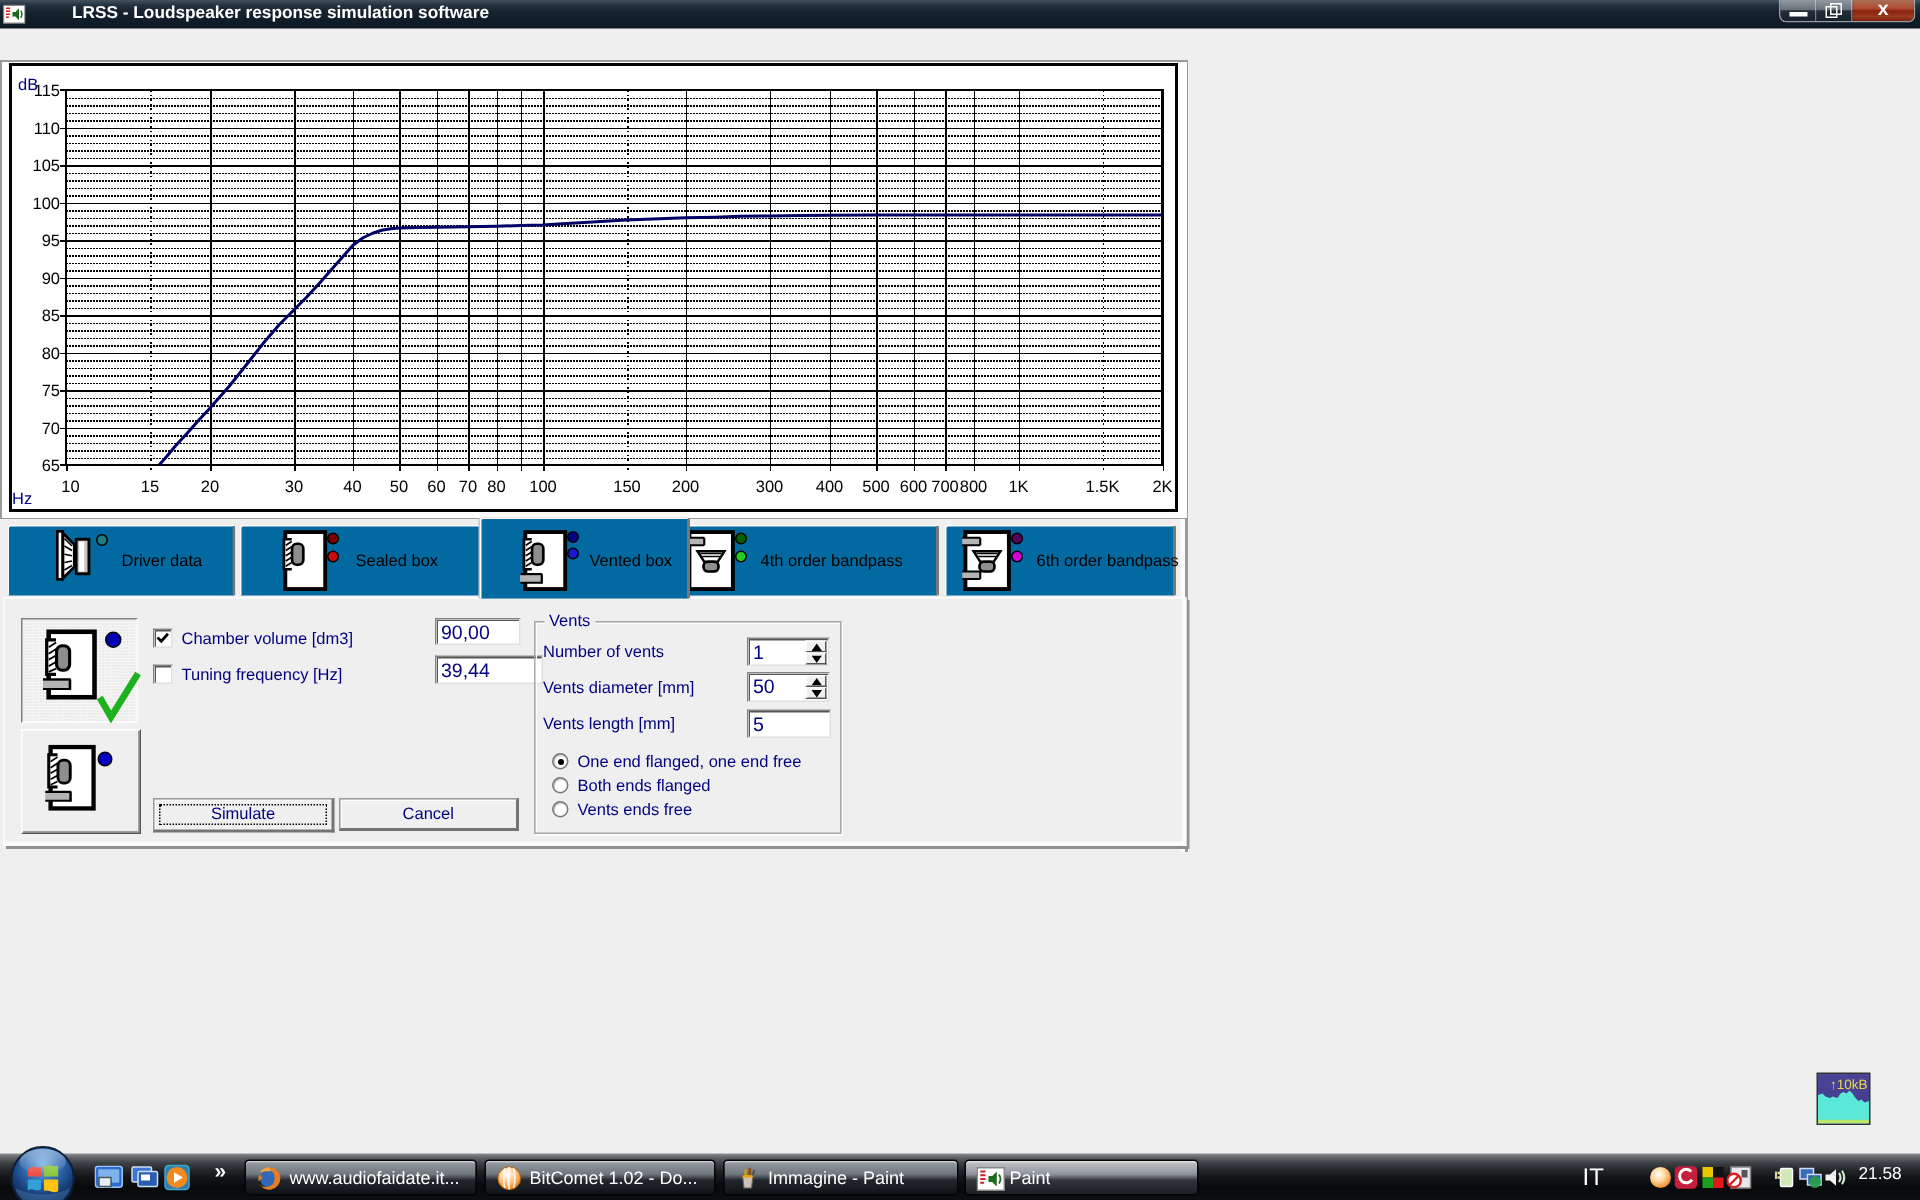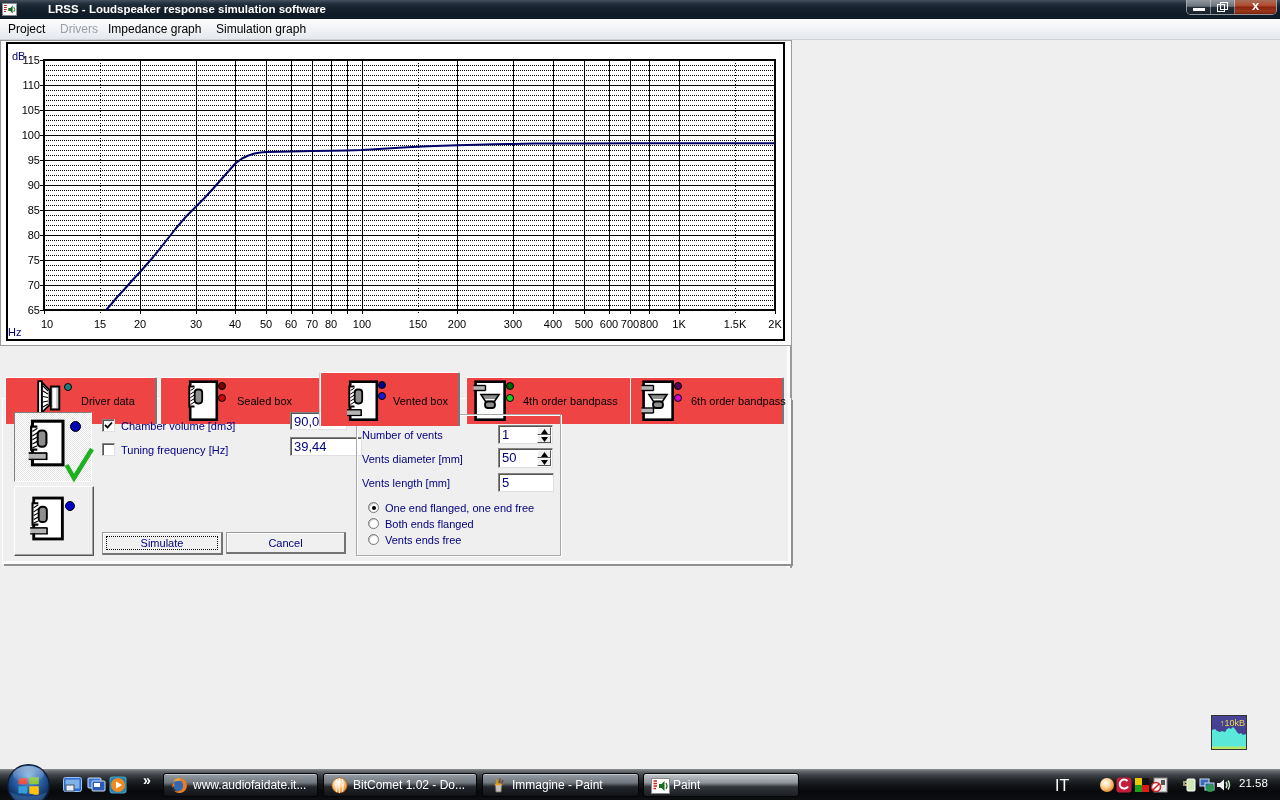--- a/index.html
+++ b/index.html
@@ -12,21 +12,21 @@
 .wb.min, .wb.max { background:linear-gradient(#9299a0 0%, #6a727b 45%, #232e39 52%, #18222c 100%); border-right:1px solid rgba(255,255,255,0.4); }
 .wb.close { width:41px; background:linear-gradient(#a87058 0%, #b04a30 40%, #8a2310 52%, #9a3a1c 80%, #7a2008 100%); }
 .wb.min::after { content:""; position:absolute; left:6px; top:8px; width:12px; height:3px; background:#fff; }
 .wb.max::after { content:""; position:absolute; left:6px; top:4px; width:6px; height:6px; border:1.5px solid #fff; }
 .wb.max::before { content:""; position:absolute; left:9px; top:2px; width:6px; height:6px; border:1.5px solid #fff; }
 .wb.close::after { content:"x"; position:absolute; left:0; right:0; text-align:center; top:-2px; color:#fff; font-weight:bold; font-size:13px; font-family:"Liberation Sans",sans-serif; }
 #menubar { position:absolute; left:0; top:19px; width:1280px; height:21px;
   background:linear-gradient(#fcfdfe 0%, #f0f2f5 55%, #e4e8ed 100%); border-bottom:1px solid #cdd2d8; }
 #menubar span { position:absolute; top:3px; font-size:12px; color:#000; }
 #window { position:absolute; left:0; top:40px; width:792px; height:528px; background:#efefef; border-right:2px solid #9a9a9a; box-shadow:inset -3px 0 0 #fbfbfb; }
-.tab { position:absolute; top:350px; height:47px; background:#ef4444; border-top:1px solid #fff; border-left:1px solid #fff; border-right:2px solid #787878; border-radius:2px 2px 0 0;margin-top:27px; }
+.tab { position:absolute; top:350px; height:47px; background:#0369a1; border-top:1px solid #fff; border-left:1px solid #fff; border-right:2px solid #787878; border-radius:2px 2px 0 0; }
 .tab.active { top:345px; height:54px; z-index:5; border-left:1px solid #fff; box-shadow:-1px 0 0 #c8c8c8; }
 .tab .tlbl { position:absolute; left:76px; top:17px; font-size:11px; color:#000; white-space:nowrap; }
 
 
 #page { position:absolute; left:2px; top:398px; width:789px; height:166px; background:#efefef;
   border-top:1px solid #fff; border-left:1px solid #fff; box-shadow:2px 2px 0 #909090, inset -3px -3px 0 #fbfbfb; }
 #ibtn1 { position:absolute; left:14px; top:412px; width:78px; height:70px; border:1px solid; border-color:#808080 #fff #fff #808080;
   background-image:conic-gradient(#fff 25%, #e4e4e4 0 50%, #fff 0 75%, #e4e4e4 0); background-size:2px 2px; }
 #ibtn2 { position:absolute; left:14px; top:486px; width:80px; height:70px; border:1px solid; border-color:#fff #555 #555 #fff; box-shadow:inset -1px -1px 0 #a0a0a0; }
 .cb { position:absolute; width:13px; height:13px; background:#fff; border:1px solid; border-color:#848484 #e0e0e0 #e0e0e0 #848484; box-shadow:inset 1px 1px 0 #555; }
@@ -206,21 +206,21 @@
         <line x1="15.2" y1="29.8" x2="15.2" y2="36" stroke="#000" stroke-width="1.5"></line>
         <line x1="1" y1="35.5" x2="15.5" y2="35.5" stroke="#000" stroke-width="1.2"></line>
 <path d="M8.5 6.5 L3.3 6.5 L3.3 26.5 L8.5 26.5" fill="#fff" stroke="#000" stroke-width="1.8"></path>
 <path d="M8.5 8 L4.5 10.5 M8.5 11.5 L4.5 14 M8.5 15 L4.5 17.5 M8.5 18.5 L4.5 21 M8.5 22 L4.5 24.5" stroke="#000" stroke-width="1"></path>
 <rect x="8.7" y="9.5" width="7.5" height="14" rx="3.2" fill="#8e8e8e" stroke="#000" stroke-width="1.8"></rect>
 </svg>
       <div style="position:absolute;left:57px;top:8px;width:8px;height:8px;border-radius:50%;background:#00008b;border:1px solid #000"></div>
       <div style="position:absolute;left:57px;top:19px;width:8px;height:8px;border-radius:50%;background:#1a1ad4;border:1px solid #000"></div>
       <span class="tlbl" style="left:72px;top:22px">Vented box</span>
     </div>
-<div class="tab" style="left:466px;width:176px">
+<div class="tab" style="left:450px;width:176px">
       <svg width="34" height="41" viewBox="0 0 34 41" style="position:absolute;left:6px;top:2px">
 <rect x="2.6" y="1.7" width="29" height="38" fill="#fff" stroke="#000" stroke-width="2.6"></rect>
 <rect x="0.5" y="5.5" width="12" height="5" fill="#b4b4b4"></rect>
 <line x1="0.5" y1="5.5" x2="12.5" y2="5.5" stroke="#000" stroke-width="1.4"></line>
 <line x1="0.5" y1="10.5" x2="12.5" y2="10.5" stroke="#000" stroke-width="1.4"></line>
 <line x1="12.5" y1="5.5" x2="12.5" y2="10.5" stroke="#000" stroke-width="1.4"></line>
 
 <path d="M8 14.5 L26 14.5 L21.5 21.5 L12.5 21.5 Z" fill="#fff" stroke="#000" stroke-width="1.6"></path>
 <path d="M10 16 L24 16 M11.2 18 L23 18" stroke="#000" stroke-width="0.9"></path>
 <rect x="12" y="21.5" width="10" height="6.5" rx="3" fill="#8e8e8e" stroke="#000" stroke-width="1.8"></rect>
@@ -335,26 +335,20 @@
 <path d="M2.5 3 L6 3 M2.5 5.5 L6 5.5 M2.5 8 L6 8 M2.5 10.5 L5 10.5" stroke="#cc2222" stroke-width="1.4"></path>
 <path d="M8 6 L10.5 6 L13.5 3 L13.5 13 L10.5 10 L8 10 Z" fill="#1a6a1a"></path>
 <path d="M15 5 Q17 8 15 11" stroke="#1a6a1a" stroke-width="1.2" fill="none"></path>
 </svg>
       <span class="txt">LRSS - Loudspeaker response simulation software</span>
     <div id="winbtns">
         <div class="wb min"></div>
         <div class="wb max"></div>
         <div class="wb close"></div>
       </div>
-  </div>
-  <div id="menubar">
-    <span style="left:8px">Project</span>
-    <span style="left:60px;color:#9aa0a6">Drivers</span>
-    <span style="left:108px">Impedance graph</span>
-    <span style="left:216px">Simulation graph</span>
   </div>
   <div style="position:absolute;left:1211px;top:715px;width:36px;height:35px;border:1px solid #333;background:linear-gradient(#4a4496,#403a8a)">
 <svg width="34" height="33" viewBox="0 0 34 33">
 <path d="M0 14 L3 13 L5 15 L8 16 L10 15 L13 16 L15 13 L17 12 L19 13 L21 11 L23 13 L25 16 L27 18 L29 17 L31 19 L34 18 L34 33 L0 33 Z" fill="#5ae8d8"></path>
 <rect x="0" y="30.5" width="34" height="2.5" fill="#b8e86a"></rect>
 <text x="33" y="10" text-anchor="end" font-size="9" font-family="'Liberation Sans',sans-serif" fill="#e8d84a">↑10kB</text>
 </svg></div>
   <div id="taskbar">
     <svg width="19" height="17" viewBox="0 0 19 17" style="position:absolute;left:63px;top:8px">
 <rect x="0.5" y="0.5" width="18" height="14" rx="2" fill="#2a6cd4" stroke="#9fc4ef"></rect>

